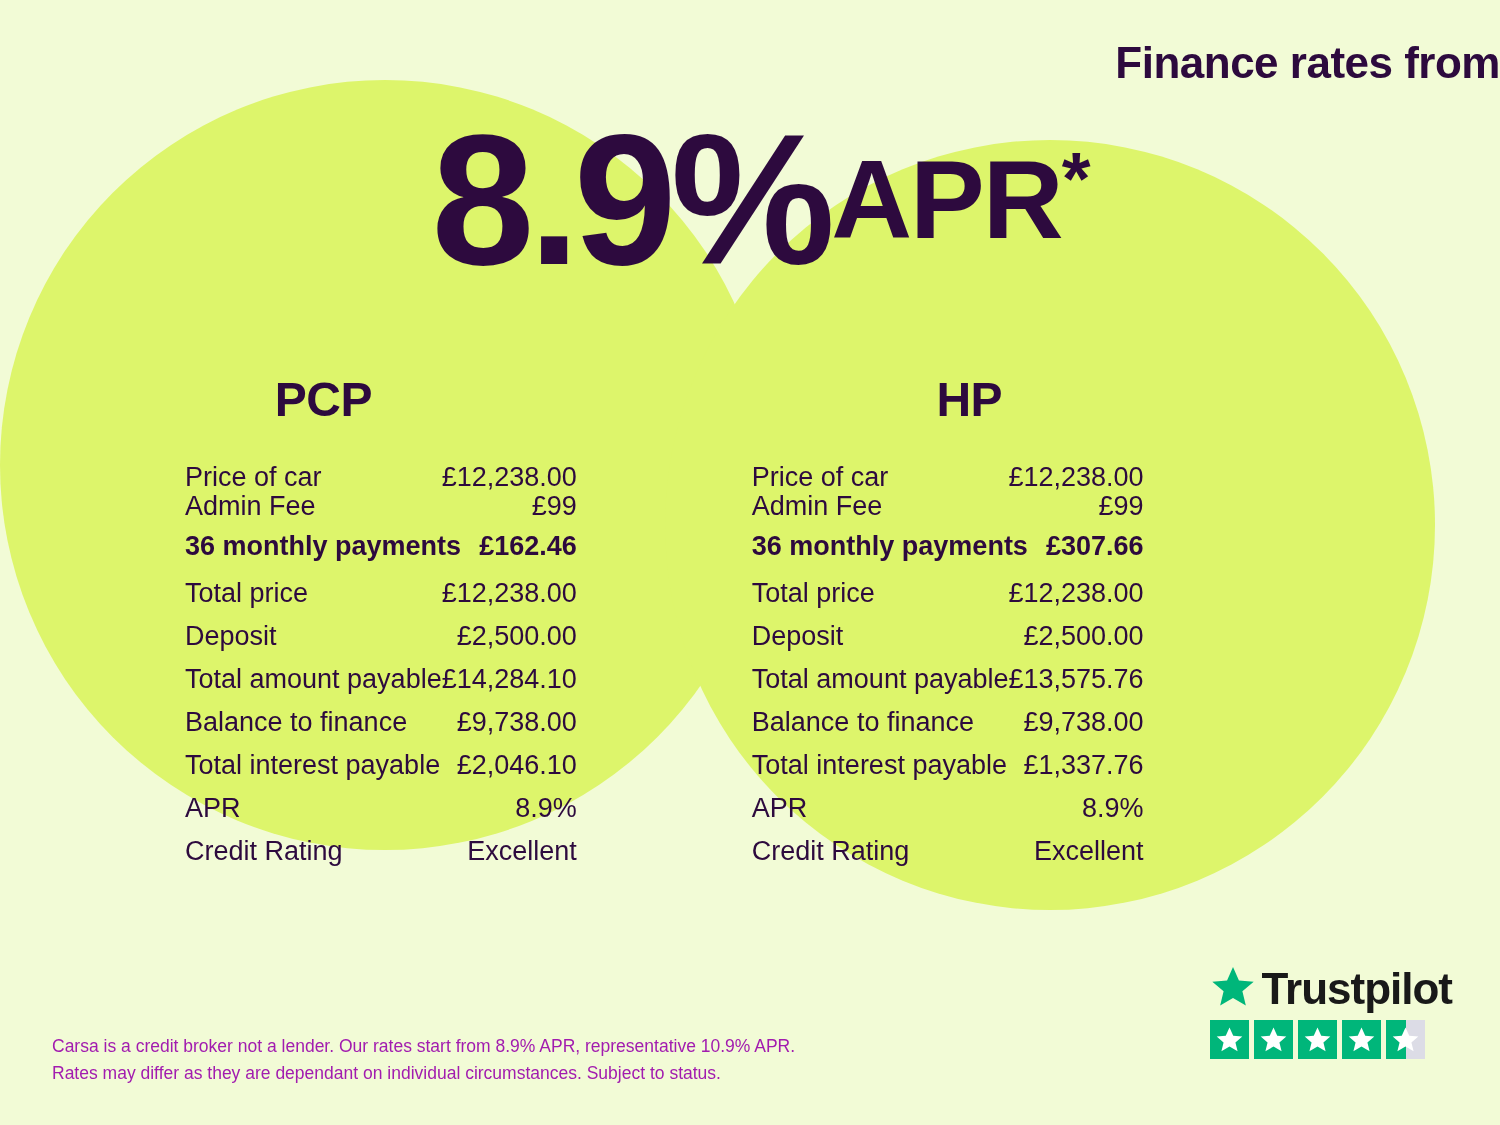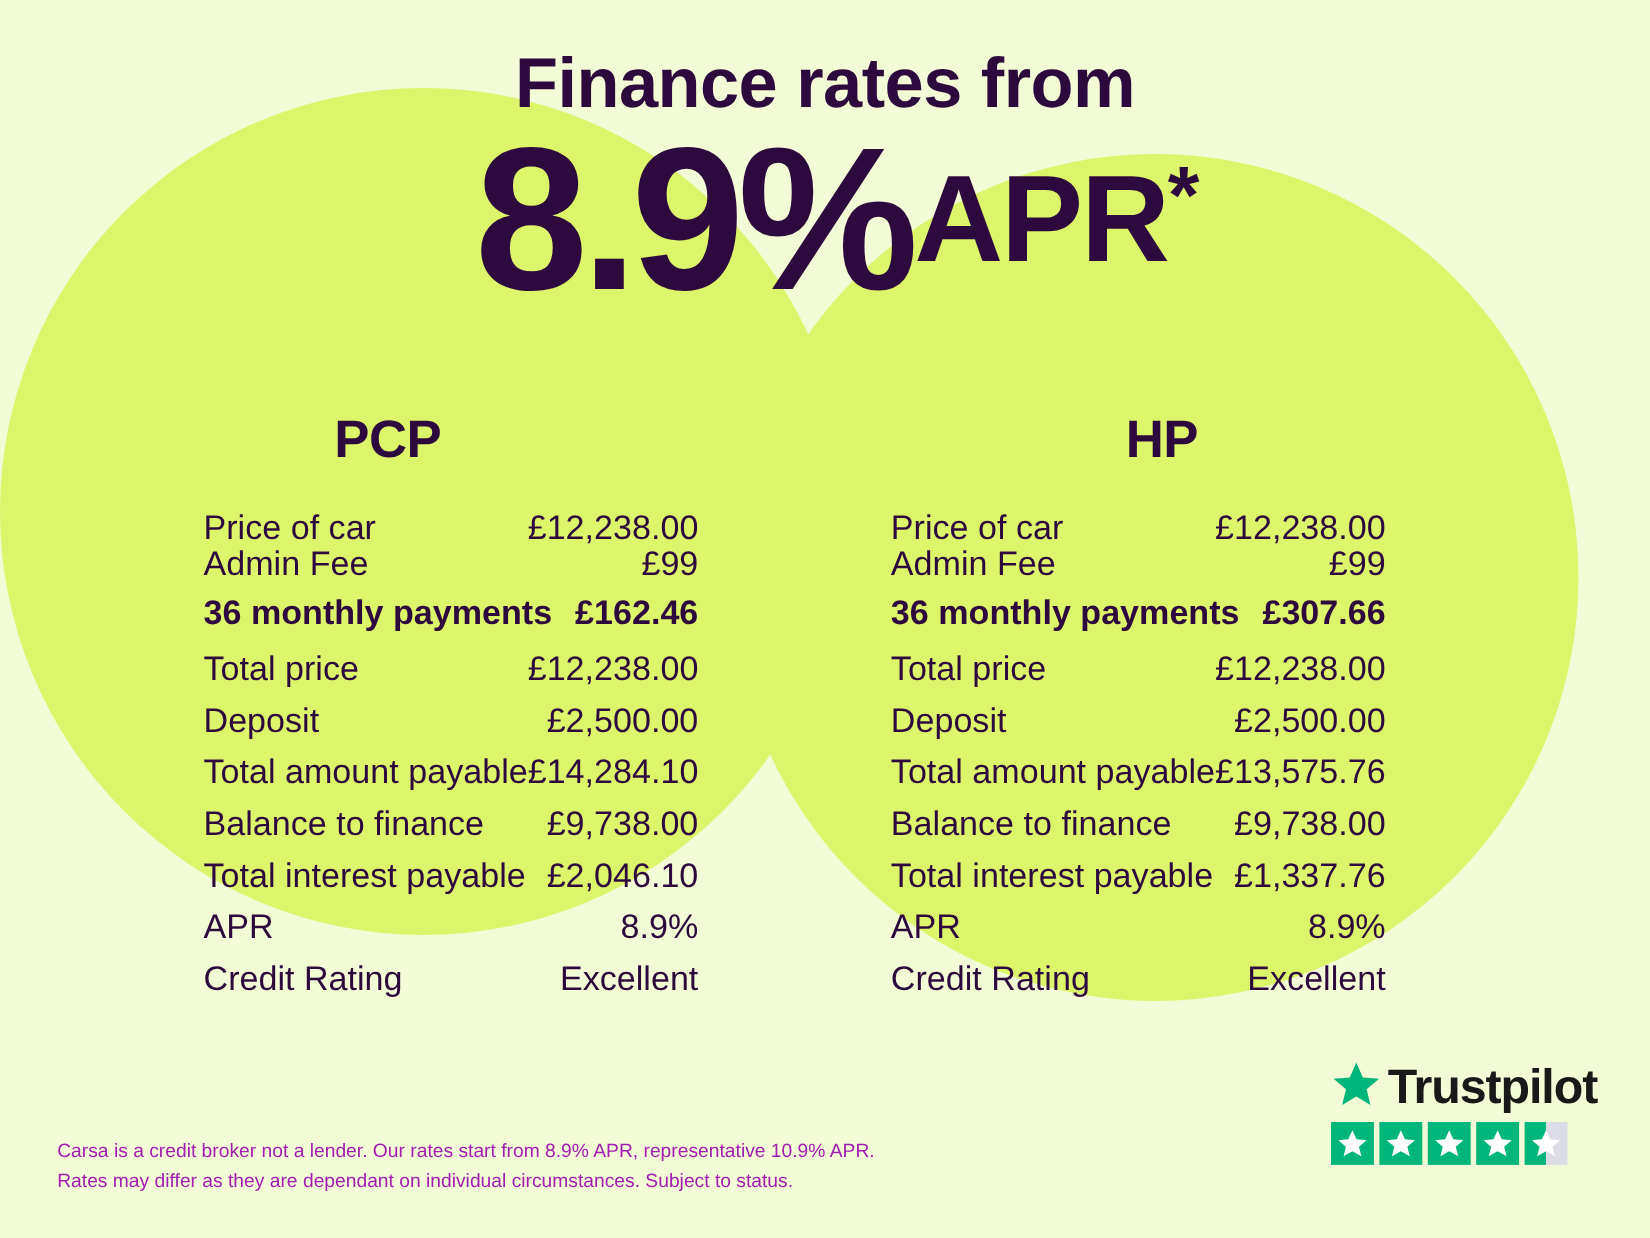--- a/index.html
+++ b/index.html
@@ -41,23 +41,23 @@
     position: relative;
     z-index: 2;
     width: 1500px;
     height: 1125px;
   }
   .headline {
     position: absolute;
     top: 38px;
     left: 0;
     width: 1500px;
-    text-align: center;
+    text-align: right;
     color: #2d0a3e;
-    font-size: 64px;
+    font-size: 44px;
     font-weight: bold;
     letter-spacing: -0.5px;
   }
   .bigrate {
     position: absolute;
     top: 108px;
     left: 11px;
     width: 1500px;
     text-align: center;
     color: #2d0a3e;
@@ -102,21 +102,21 @@
     letter-spacing: -0.5px;
   }
   .col-pcp .rows { padding: 0 70px 0 185px; }
   .col-hp  .rows { padding: 0 148px 0 105px; }
 
   .row {
     display: flex;
     justify-content: space-between;
     align-items: flex-start;
     color: #2d0a3e;
-    font-size: 31px;
+    font-size: 27px;
     line-height: 1.0;
     padding: 8px 0;
   }
   .row.tight { padding: 1px 0; }
   .row .label { white-space: nowrap; }
   .row .value { white-space: nowrap; }
   .row.bold {
     font-weight: bold;
     padding-top: 12px;
     padding-bottom: 12px;

